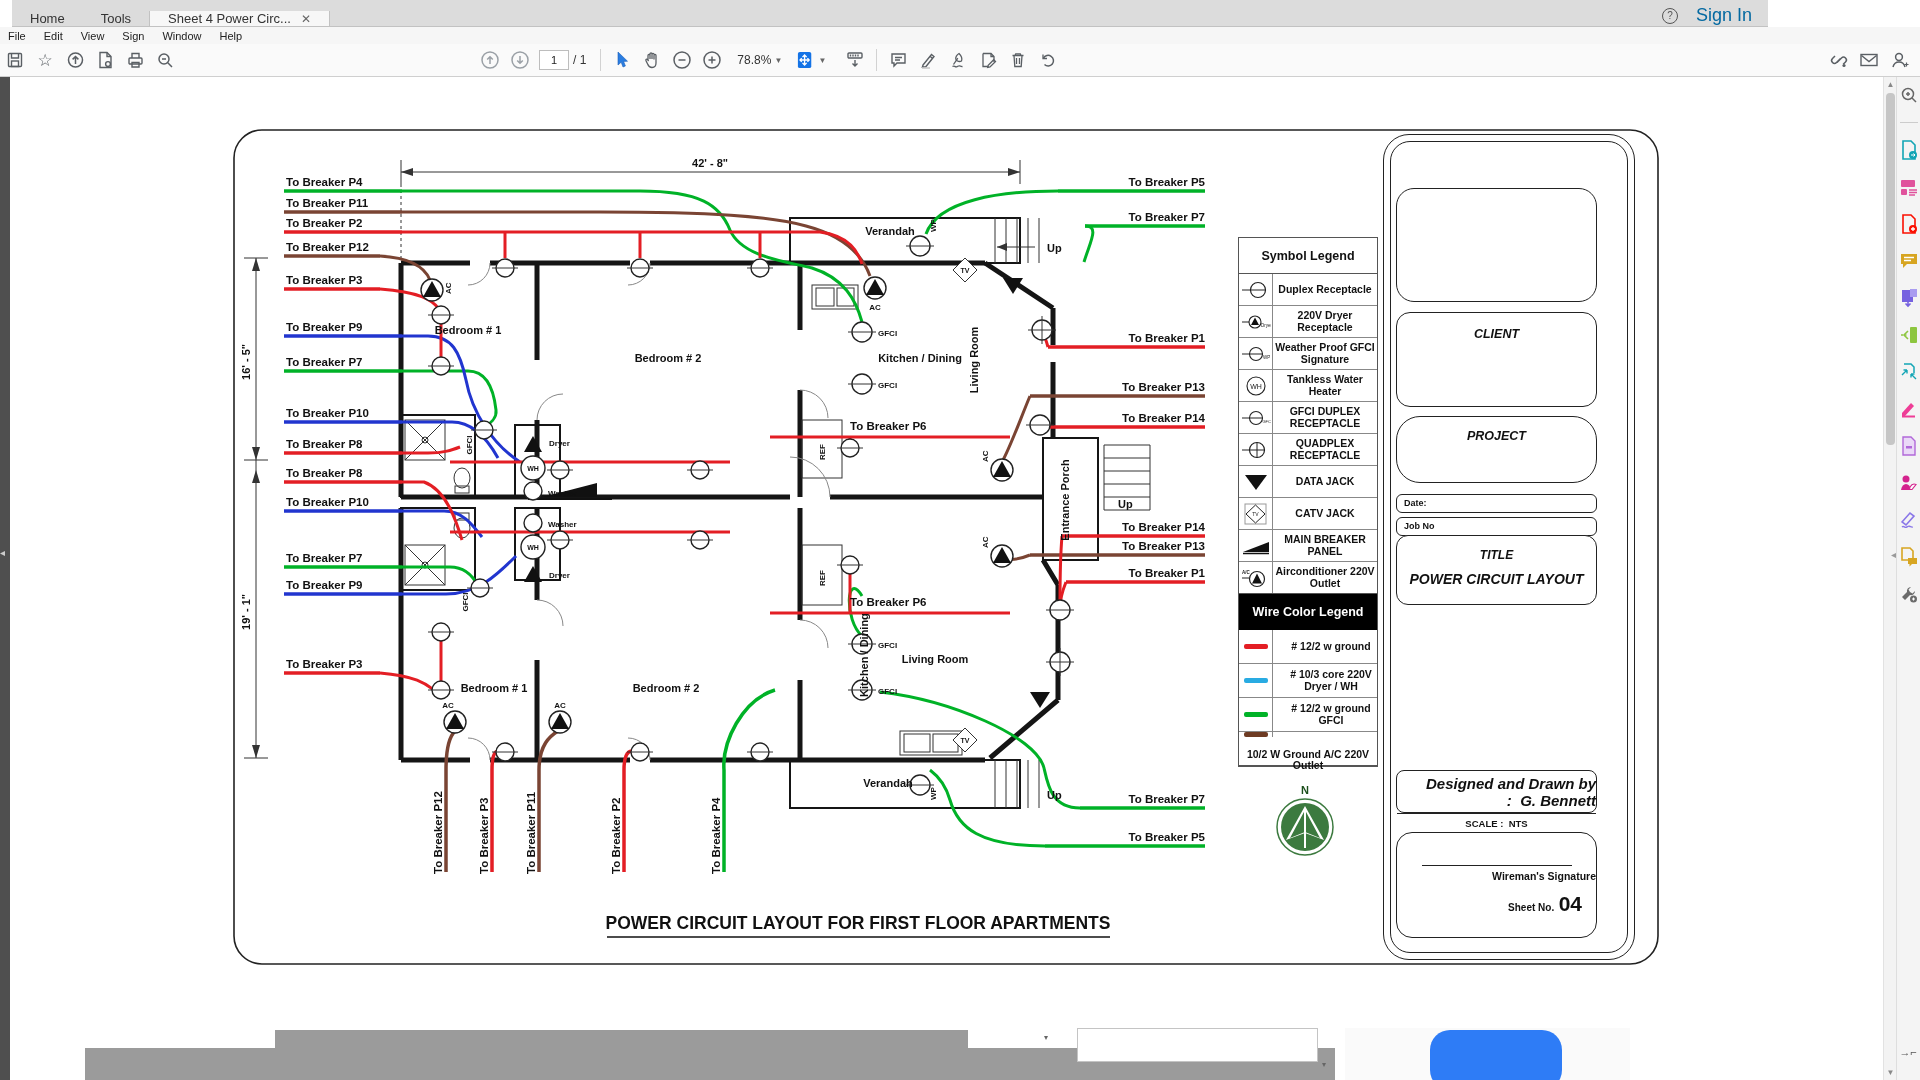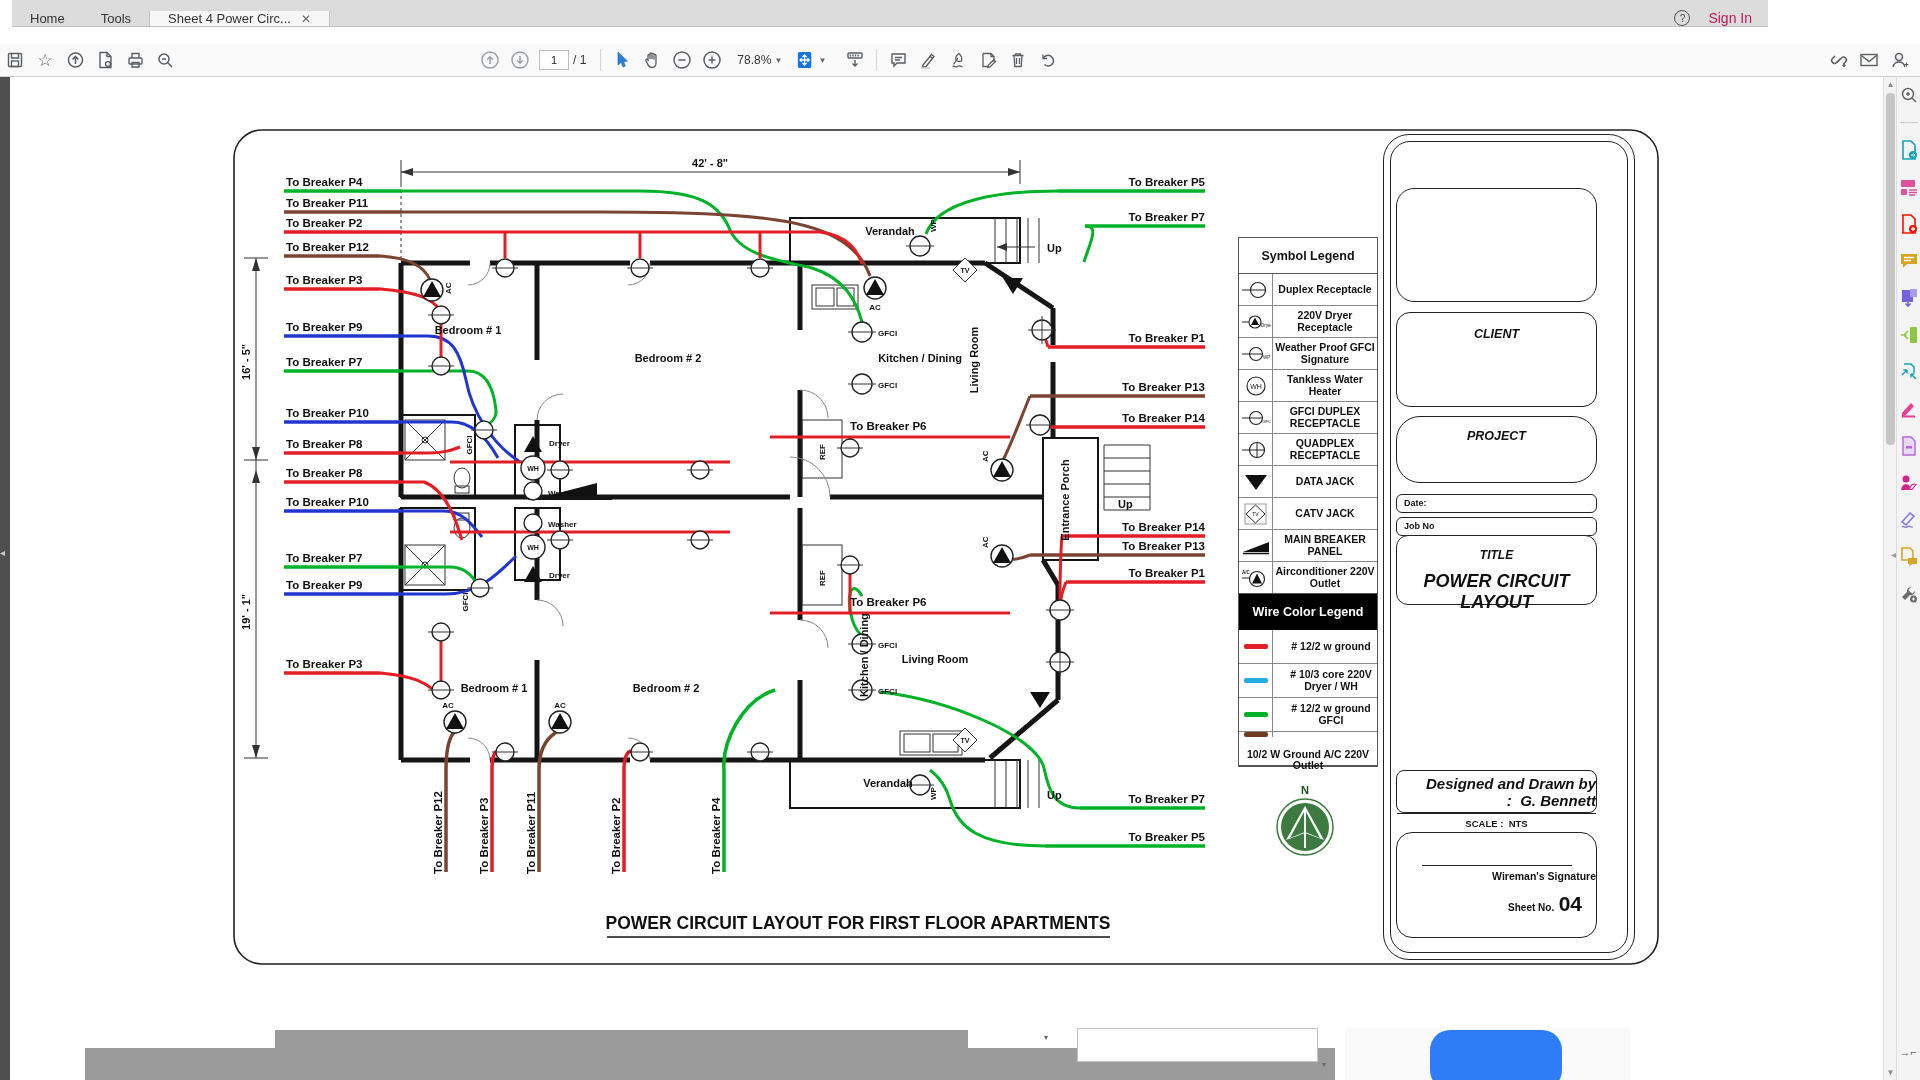--- a/index.html
+++ b/index.html
@@ -7,21 +7,21 @@
   body{font-family:"Liberation Sans",sans-serif;}
   #screen{position:relative;width:1920px;height:1080px;overflow:hidden;background:#fff;}
 
   
   #tabbar{position:absolute;left:0;top:0;width:1756px;height:27px;background:#dcdcdc;border-bottom:1px solid #c2c2c2;display:flex;align-items:flex-end;font-size:13px;color:#333;margin-left:12px;}
   .tab{display:flex;align-items:center;padding:0 18px;cursor:default;}
   .tab.active{background:#f7f7f7;border-left:1px solid #c2c2c2;border-right:1px solid #c2c2c2;max-width:230px;}
   .tab .close{margin-left:10px;color:#666;font-size:12px;}
   #tab-right{margin-left:auto;display:flex;align-items:center;gap:18px;padding-right:16px;}
   .helpcirc{width:16px;height:16px;border:1.5px solid #555;border-radius:50%;display:flex;align-items:center;justify-content:center;font-size:10px;color:#555;}
-  #signin{font-size:14px;color:#be185d;}
+  #signin{font-size:18px;color:#0369a1;}
 
   #menubar{position:absolute;left:0;top:27px;width:1920px;height:17px;background:#f6f6f6;display:flex;align-items:center;gap:0;font-size:11px;color:#222;}
   .menu{padding:0 9px;}
   .menu:first-child{padding-left:8px;}
 
   #toolbar{position:absolute;left:0;top:44px;width:1920px;height:33px;background:#fafafa;border-bottom:1px solid #cfcfcf;display:flex;align-items:center;color:#5a5f64;}
   .tbtn{width:30px;height:26px;display:flex;align-items:center;justify-content:center;border-radius:2px;}
   .tbtn svg{display:block;}
   .tb-divider{width:1px;height:22px;background:#d2d2d2;margin:0 6px;}
   .star-glyph{font-size:17px;color:#5a5f64;line-height:1;}
@@ -85,20 +85,28 @@
       <span class="close">✕</span>
     </div>
     <div id="tab-right">
       <div class="helpcirc">
           <span>?</span>
         </div>
       <span id="signin">Sign In</span>
     </div>
   </div>
 
+  <div id="menubar">
+    <span class="menu">File</span>
+    <span class="menu">Edit</span>
+    <span class="menu">View</span>
+    <span class="menu">Sign</span>
+    <span class="menu">Window</span>
+    <span class="menu">Help</span>
+  </div>
 
   <div id="toolbar">
     <div class="tbtn">
         <svg width="18" height="18" viewBox="0 0 18 18">
           <g fill="none" stroke="#5a5f64" stroke-width="1.4">
             <rect x="2.5" y="2.5" width="13" height="13" rx="1"></rect>
             <path d="M5.5 2.5v4.5h7V2.5"></path>
             <rect x="5.5" y="10" width="7" height="5.5"></rect>
           </g>
         </svg>
@@ -813,21 +821,21 @@
       <div class="cap" style="padding-top:12px;">PROJECT</div>
     </div>
     <div class="tb-box" style="top:417px;height:19px;border-radius:6px;">
       <div class="tb-small">Date:</div>
     </div>
     <div class="tb-box" style="top:440px;height:19px;border-radius:6px;">
       <div class="tb-small">Job No</div>
     </div>
     <div class="tb-box" style="top:458px;height:70px;border-radius:12px;">
       <div class="cap" style="padding-top:12px;font-size:12px;">TITLE</div>
-      <div class="cap" style="padding-top:9px;font-size:18px;">POWER CIRCUIT LAYOUT</div>
+      <div class="cap" style="padding-top:9px;font-size:14px;">POWER CIRCUIT LAYOUT</div>
     </div>
     <div class="tb-box" style="top:693px;height:43px;border-radius:8px;">
       <div style="font-size:15px;font-weight:bold;text-align:right;padding-top:4px;font-style:italic;">
         <span>Designed and Drawn by  :</span>&nbsp;&nbsp;<span>G. Bennett</span>
       </div>
       <div style="border-top:1px solid #222;margin-top:4px;font-size:9.5px;font-weight:bold;text-align:center;padding-top:4px;">
         <span>SCALE  :</span>&nbsp;&nbsp;<span>NTS</span>
       </div>
     </div>
     <div class="tb-box" style="top:755px;height:106px;border-radius:16px;">

